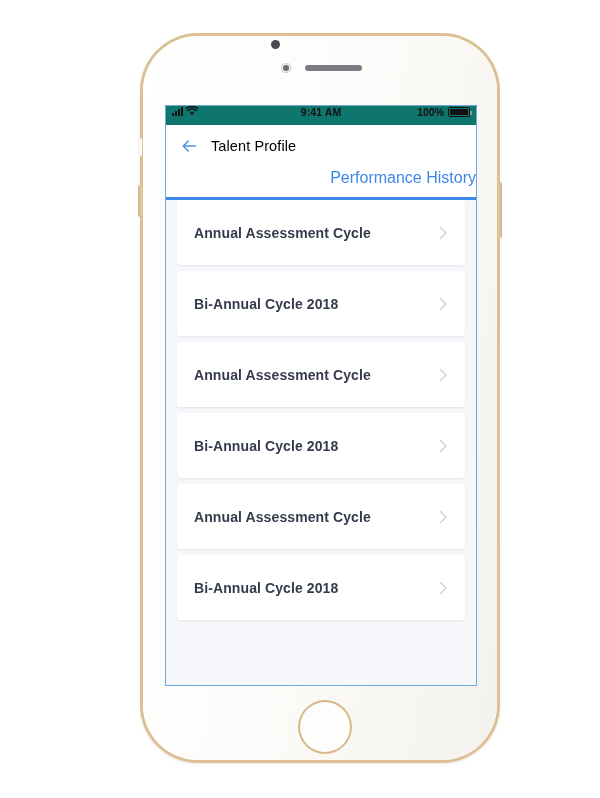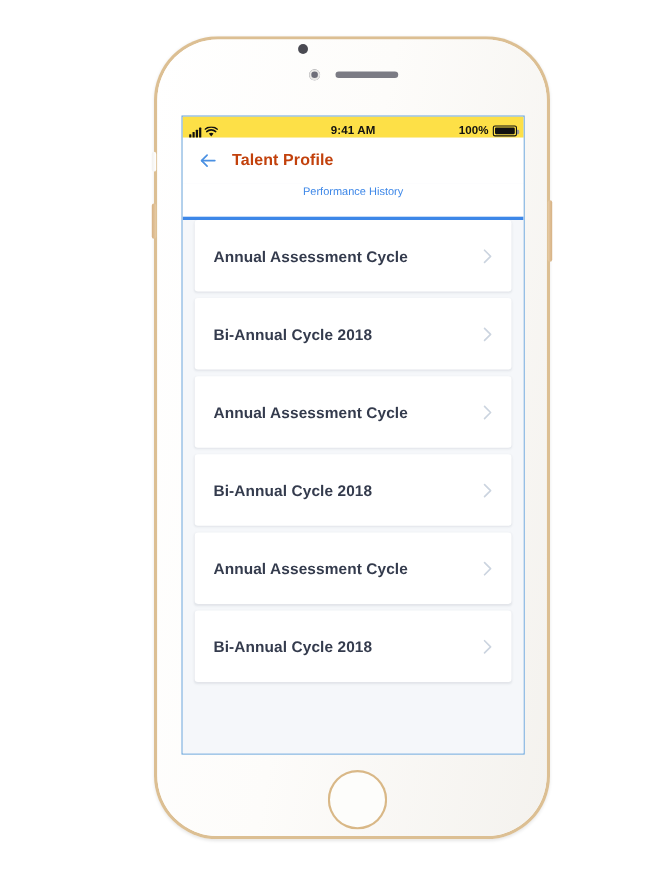--- a/index.html
+++ b/index.html
@@ -118,23 +118,23 @@
     box-sizing: border-box;
     overflow: hidden;
     display: flex;
     flex-direction: column;
   }
 
   
   #status-bar {
     height: 19px;
     flex: 0 0 19px;
-    background: #fde047;
-    display: flex;
-    align-items: flex-end;
+    background: #0f766e;
+    display: flex;
+    align-items: flex-start;
     padding: 0 6px;
     box-sizing: border-box;
     position: relative;
   }
   .sb-left {
     display: flex;
     align-items: flex-end;
     gap: 3px;
   }
   #signal-bars {
@@ -213,39 +213,39 @@
     gap: 13px;
   }
   #back-arrow-icon {
     width: 18px;
     height: 18px;
     flex: 0 0 18px;
     cursor: pointer;
   }
   #page-title {
     font-size: 14.5px;
-    font-weight: bold;
-    color: #c2410c;
+    font-weight: normal;
+    color: #000000;
     letter-spacing: 0.1px;
   }
 
   
   #tab-bar {
     flex: 0 0 33px;
     background: #ffffff;
     display: flex;
     position: relative;
   }
   .tab {
     flex: 1 1 50%;
     display: flex;
     align-items: flex-start;
-    justify-content: center;
+    justify-content: flex-end;
     padding-top: 2px;
-    font-size: 10px;
+    font-size: 16px;
     color: #3a4052;
     cursor: pointer;
     position: relative;
     box-sizing: border-box;
   }
   .tab.active {
     color: #3d87e8;
   }
   .tab.active::after {
     content: "";

